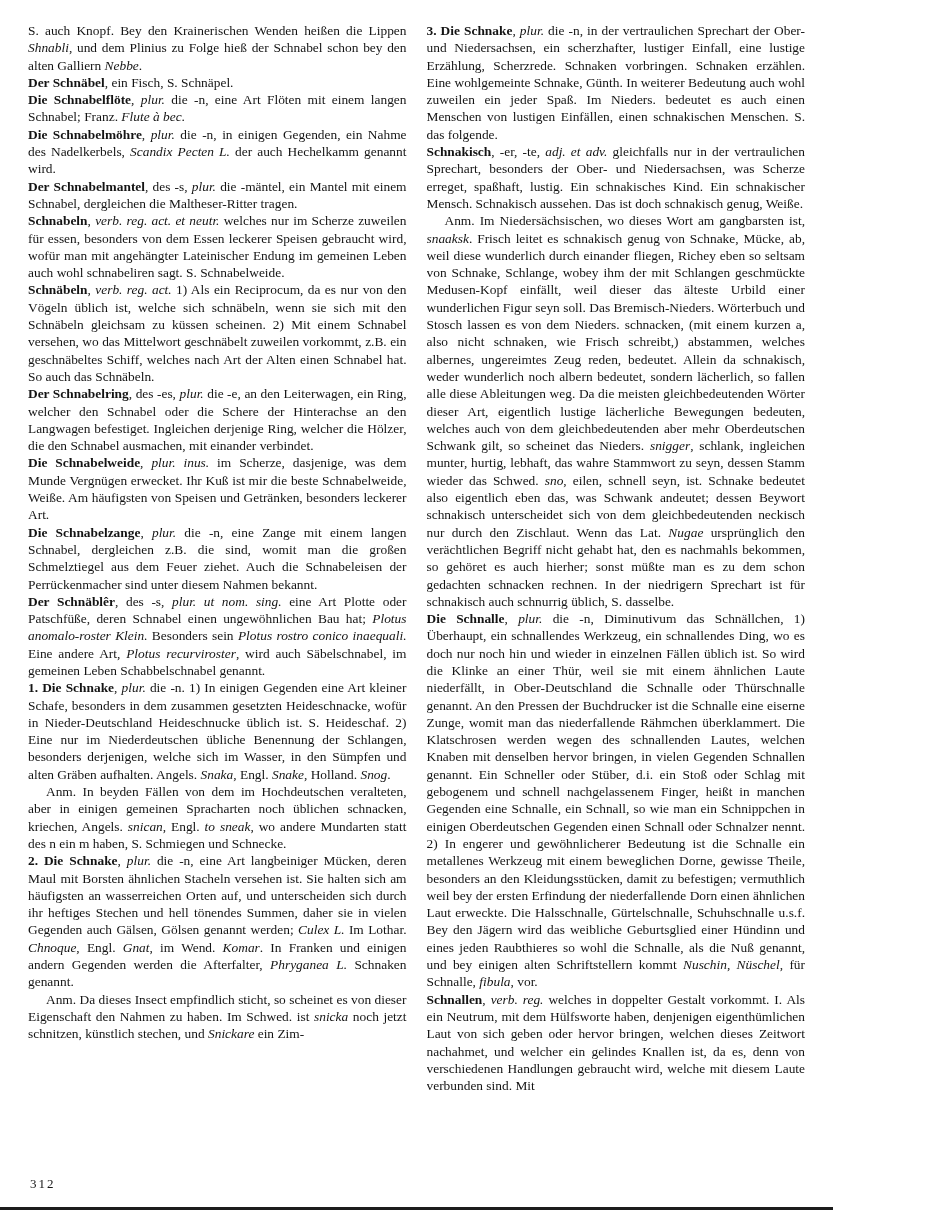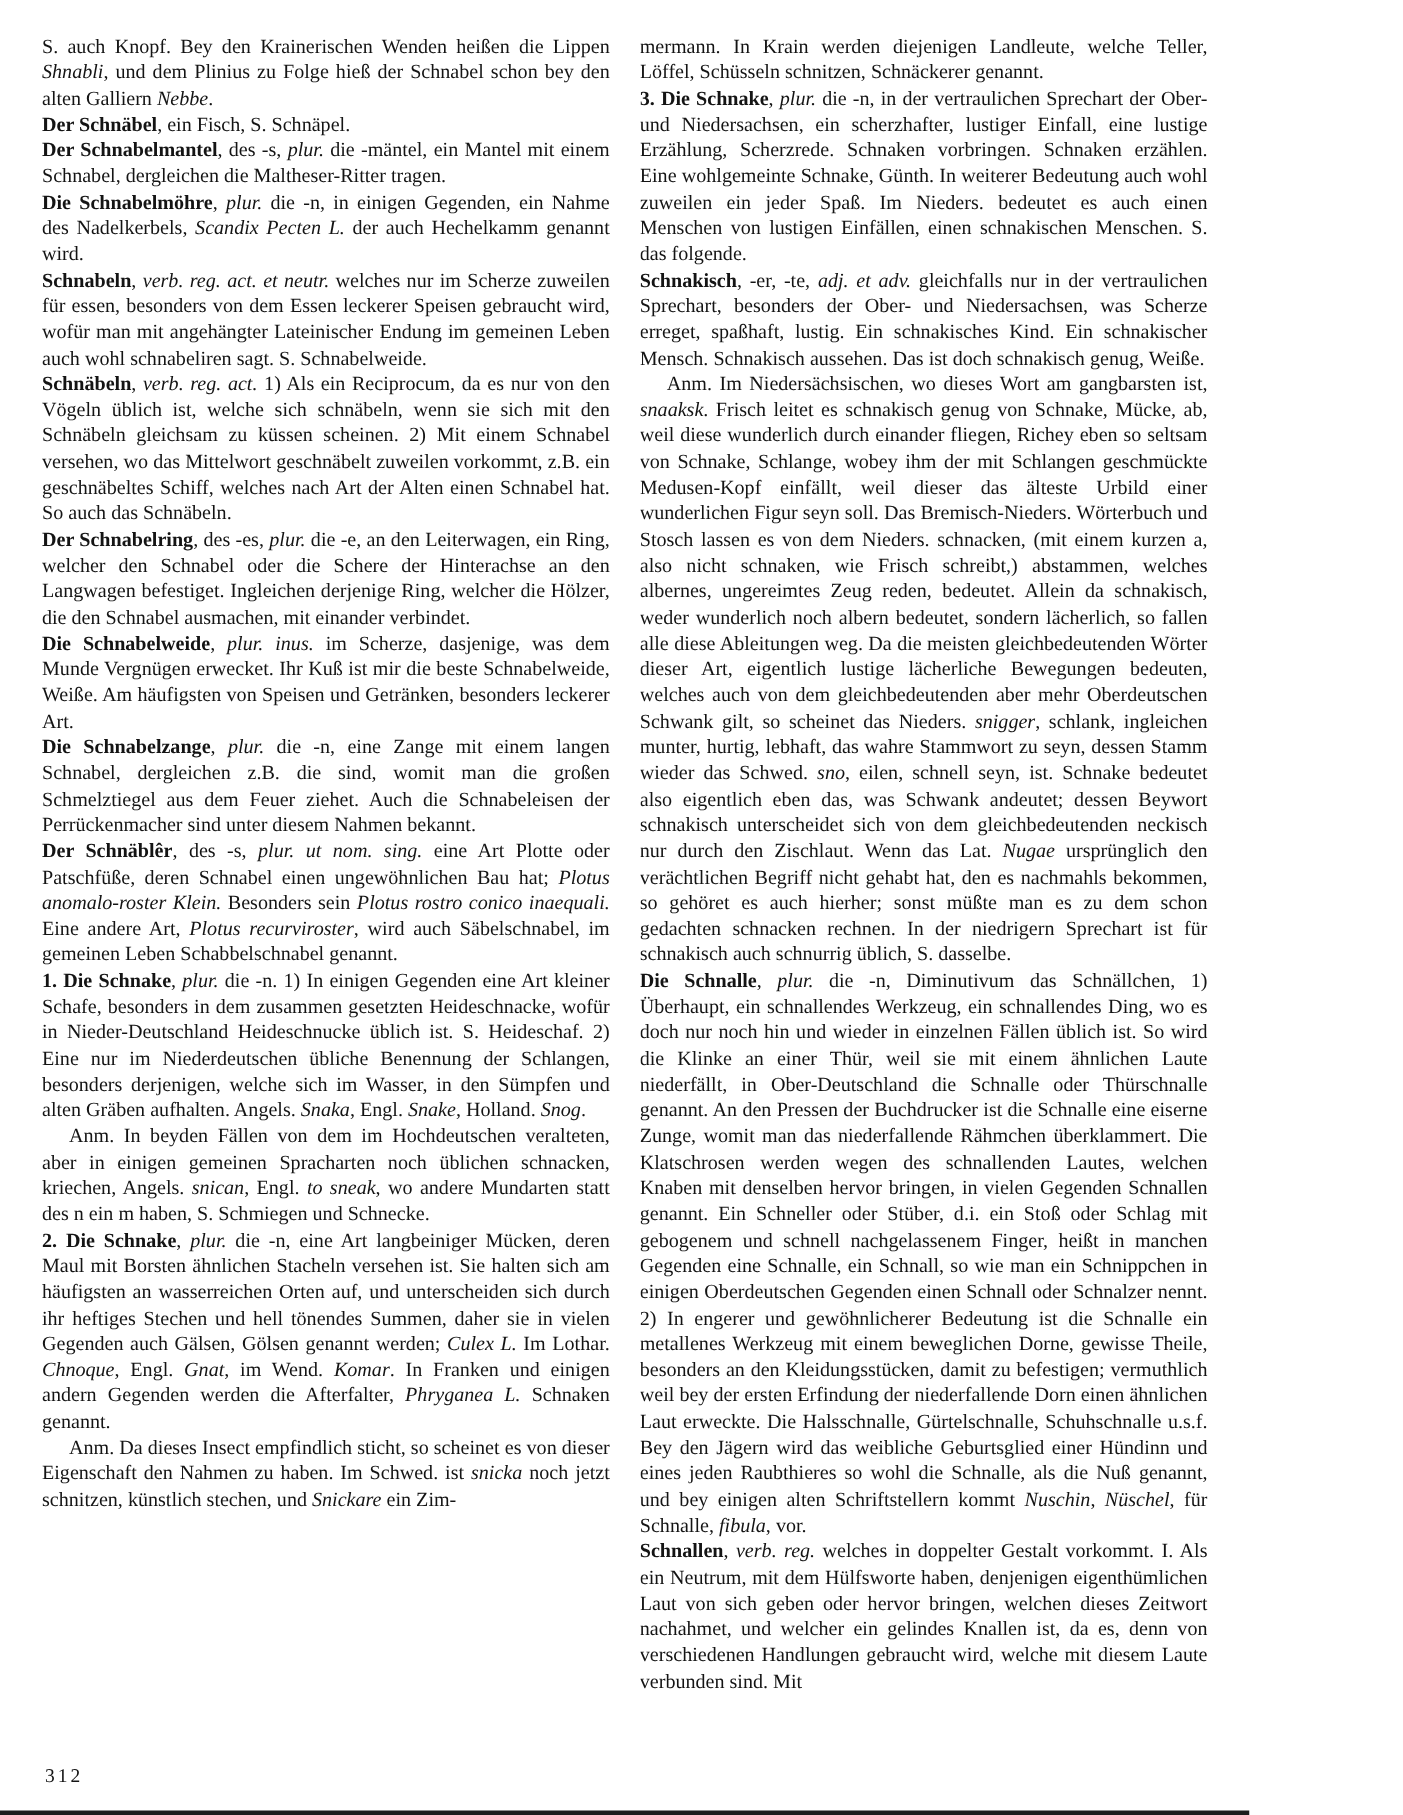--- a/index.html
+++ b/index.html
@@ -62,35 +62,35 @@
   }
 </style>
 </head>
 <body>
 
 <div class="page">
   <div class="columns">
     <div class="col">
         <p class="para"><span>S. auch Knopf. Bey den Krainerischen Wenden heißen die Lippen </span><span class="i">Shnabli</span><span>, und dem Plinius zu Folge hieß der Schnabel schon bey den alten Galliern </span><span class="i">Nebbe</span><span>.</span></p>
         <p class="para"><span class="b">Der Schnäbel</span><span>, ein Fisch, S. Schnäpel.</span></p>
+        <p class="para"><span class="b">Die Schnabelflöte</span><span>, </span><span class="i">plur.</span><span> die -n, eine Art Flöten mit einem langen Schnabel; Franz. </span><span class="i">Flute à bec</span><span>.</span></p>
+        <p class="para"><span class="b">Die Schnabelmöhre</span><span>, </span><span class="i">plur.</span><span> die -n, in einigen Gegenden, ein Nahme des Nadelkerbels, </span><span class="i">Scandix Pecten L.</span><span> der auch Hechelkamm genannt wird.</span></p>
         <p class="para"><span class="b">Der Schnabelmantel</span><span>, des -s, </span><span class="i">plur.</span><span> die -mäntel, ein Mantel mit einem Schnabel, dergleichen die Maltheser-Ritter tragen.</span></p>
-        <p class="para"><span class="b">Die Schnabelmöhre</span><span>, </span><span class="i">plur.</span><span> die -n, in einigen Gegenden, ein Nahme des Nadelkerbels, </span><span class="i">Scandix Pecten L.</span><span> der auch Hechelkamm genannt wird.</span></p>
         <p class="para"><span class="b">Schnabeln</span><span>, </span><span class="i">verb. reg. act. et neutr.</span><span> welches nur im Scherze zuweilen für essen, besonders von dem Essen leckerer Speisen gebraucht wird, wofür man mit angehängter Lateinischer Endung im gemeinen Leben auch wohl schnabeliren sagt. S. Schnabelweide.</span></p>
         <p class="para"><span class="b">Schnäbeln</span><span>, </span><span class="i">verb. reg. act.</span><span> 1) Als ein Reciprocum, da es nur von den Vögeln üblich ist, welche sich schnäbeln, wenn sie sich mit den Schnäbeln gleichsam zu küssen scheinen. 2) Mit einem Schnabel versehen, wo das Mittelwort geschnäbelt zuweilen vorkommt, z.B. ein geschnäbeltes Schiff, welches nach Art der Alten einen Schnabel hat. So auch das Schnäbeln.</span></p>
         <p class="para"><span class="b">Der Schnabelring</span><span>, des -es, </span><span class="i">plur.</span><span> die -e, an den Leiterwagen, ein Ring, welcher den Schnabel oder die Schere der Hinterachse an den Langwagen befestiget. Ingleichen derjenige Ring, welcher die Hölzer, die den Schnabel ausmachen, mit einander verbindet.</span></p>
         <p class="para"><span class="b">Die Schnabelweide</span><span>, </span><span class="i">plur. inus.</span><span> im Scherze, dasjenige, was dem Munde Vergnügen erwecket. Ihr Kuß ist mir die beste Schnabelweide, Weiße. Am häufigsten von Speisen und Getränken, besonders leckerer Art.</span></p>
         <p class="para"><span class="b">Die Schnabelzange</span><span>, </span><span class="i">plur.</span><span> die -n, eine Zange mit einem langen Schnabel, dergleichen z.B. die sind, womit man die großen Schmelztiegel aus dem Feuer ziehet. Auch die Schnabeleisen der Perrückenmacher sind unter diesem Nahmen bekannt.</span></p>
         <p class="para"><span class="b">Der Schnäblêr</span><span>, des -s, </span><span class="i">plur. ut nom. sing.</span><span> eine Art Plotte oder Patschfüße, deren Schnabel einen ungewöhnlichen Bau hat; </span><span class="i">Plotus anomalo-roster Klein.</span><span> Besonders sein </span><span class="i">Plotus rostro conico inaequali.</span><span> Eine andere Art, </span><span class="i">Plotus recurviroster</span><span>, wird auch Säbelschnabel, im gemeinen Leben Schabbelschnabel genannt.</span></p>
         <p class="para"><span class="b">1. Die Schnake</span><span>, </span><span class="i">plur.</span><span> die -n. 1) In einigen Gegenden eine Art kleiner Schafe, besonders in dem zusammen gesetzten Heideschnacke, wofür in Nieder-Deutschland Heideschnucke üblich ist. S. Heideschaf. 2) Eine nur im Niederdeutschen übliche Benennung der Schlangen, besonders derjenigen, welche sich im Wasser, in den Sümpfen und alten Gräben aufhalten. Angels. </span><span class="i">Snaka</span><span>, Engl. </span><span class="i">Snake</span><span>, Holland. </span><span class="i">Snog</span><span>.</span></p>
         <p class="para indent"><span>Anm. In beyden Fällen von dem im Hochdeutschen veralteten, aber in einigen gemeinen Spracharten noch üblichen schnacken, kriechen, Angels. </span><span class="i">snican</span><span>, Engl. </span><span class="i">to sneak</span><span>, wo andere Mundarten statt des n ein m haben, S. Schmiegen und Schnecke.</span></p>
         <p class="para"><span class="b">2. Die Schnake</span><span>, </span><span class="i">plur.</span><span> die -n, eine Art langbeiniger Mücken, deren Maul mit Borsten ähnlichen Stacheln versehen ist. Sie halten sich am häufigsten an wasserreichen Orten auf, und unterscheiden sich durch ihr heftiges Stechen und hell tönendes Summen, daher sie in vielen Gegenden auch Gälsen, Gölsen genannt werden; </span><span class="i">Culex L.</span><span> Im Lothar. </span><span class="i">Chnoque</span><span>, Engl. </span><span class="i">Gnat</span><span>, im Wend. </span><span class="i">Komar</span><span>. In Franken und einigen andern Gegenden werden die Afterfalter, </span><span class="i">Phryganea L.</span><span> Schnaken genannt.</span></p>
         <p class="para indent"><span>Anm. Da dieses Insect empfindlich sticht, so scheinet es von dieser Eigenschaft den Nahmen zu haben. Im Schwed. ist </span><span class="i">snicka</span><span> noch jetzt schnitzen, künstlich stechen, und </span><span class="i">Snickare</span><span> ein Zim-</span></p>
       </div>
     <div class="col">
-        <p class="para"><span>mermann. In Krain werden diejenigen Landleute, welche Teller, Löffel, Schüsseln schnitzen, Schnäckerer genannt.</span></p>
         <p class="para"><span class="b">3. Die Schnake</span><span>, </span><span class="i">plur.</span><span> die -n, in der vertraulichen Sprechart der Ober- und Niedersachsen, ein scherzhafter, lustiger Einfall, eine lustige Erzählung, Scherzrede. Schnaken vorbringen. Schnaken erzählen. Eine wohlgemeinte Schnake, Günth. In weiterer Bedeutung auch wohl zuweilen ein jeder Spaß. Im Nieders. bedeutet es auch einen Menschen von lustigen Einfällen, einen schnakischen Menschen. S. das folgende.</span></p>
         <p class="para"><span class="b">Schnakisch</span><span>, -er, -te, </span><span class="i">adj. et adv.</span><span> gleichfalls nur in der vertraulichen Sprechart, besonders der Ober- und Niedersachsen, was Scherze erreget, spaßhaft, lustig. Ein schnakisches Kind. Ein schnakischer Mensch. Schnakisch aussehen. Das ist doch schnakisch genug, Weiße.</span></p>
         <p class="para indent"><span>Anm. Im Niedersächsischen, wo dieses Wort am gangbarsten ist, </span><span class="i">snaaksk</span><span>. Frisch leitet es schnakisch genug von Schnake, Mücke, ab, weil diese wunderlich durch einander fliegen, Richey eben so seltsam von Schnake, Schlange, wobey ihm der mit Schlangen geschmückte Medusen-Kopf einfällt, weil dieser das älteste Urbild einer wunderlichen Figur seyn soll. Das Bremisch-Nieders. Wörterbuch und Stosch lassen es von dem Nieders. schnacken, (mit einem kurzen a, also nicht schnaken, wie Frisch schreibt,) abstammen, welches albernes, ungereimtes Zeug reden, bedeutet. Allein da schnakisch, weder wunderlich noch albern bedeutet, sondern lächerlich, so fallen alle diese Ableitungen weg. Da die meisten gleichbedeutenden Wörter dieser Art, eigentlich lustige lächerliche Bewegungen bedeuten, welches auch von dem gleichbedeutenden aber mehr Oberdeutschen Schwank gilt, so scheinet das Nieders. </span><span class="i">snigger</span><span>, schlank, ingleichen munter, hurtig, lebhaft, das wahre Stammwort zu seyn, dessen Stamm wieder das Schwed. </span><span class="i">sno</span><span>, eilen, schnell seyn, ist. Schnake bedeutet also eigentlich eben das, was Schwank andeutet; dessen Beywort schnakisch unterscheidet sich von dem gleichbedeutenden neckisch nur durch den Zischlaut. Wenn das Lat. </span><span class="i">Nugae</span><span> ursprünglich den verächtlichen Begriff nicht gehabt hat, den es nachmahls bekommen, so gehöret es auch hierher; sonst müßte man es zu dem schon gedachten schnacken rechnen. In der niedrigern Sprechart ist für schnakisch auch schnurrig üblich, S. dasselbe.</span></p>
         <p class="para"><span class="b">Die Schnalle</span><span>, </span><span class="i">plur.</span><span> die -n, Diminutivum das Schnällchen, 1) Überhaupt, ein schnallendes Werkzeug, ein schnallendes Ding, wo es doch nur noch hin und wieder in einzelnen Fällen üblich ist. So wird die Klinke an einer Thür, weil sie mit einem ähnlichen Laute niederfällt, in Ober-Deutschland die Schnalle oder Thürschnalle genannt. An den Pressen der Buchdrucker ist die Schnalle eine eiserne Zunge, womit man das niederfallende Rähmchen überklammert. Die Klatschrosen werden wegen des schnallenden Lautes, welchen Knaben mit denselben hervor bringen, in vielen Gegenden Schnallen genannt. Ein Schneller oder Stüber, d.i. ein Stoß oder Schlag mit gebogenem und schnell nachgelassenem Finger, heißt in manchen Gegenden eine Schnalle, ein Schnall, so wie man ein Schnippchen in einigen Oberdeutschen Gegenden einen Schnall oder Schnalzer nennt. 2) In engerer und gewöhnlicherer Bedeutung ist die Schnalle ein metallenes Werkzeug mit einem beweglichen Dorne, gewisse Theile, besonders an den Kleidungsstücken, damit zu befestigen; vermuthlich weil bey der ersten Erfindung der niederfallende Dorn einen ähnlichen Laut erweckte. Die Halsschnalle, Gürtelschnalle, Schuhschnalle u.s.f. Bey den Jägern wird das weibliche Geburtsglied einer Hündinn und eines jeden Raubthieres so wohl die Schnalle, als die Nuß genannt, und bey einigen alten Schriftstellern kommt </span><span class="i">Nuschin</span><span>, </span><span class="i">Nüschel</span><span>, für Schnalle, </span><span class="i">fibula</span><span>, vor.</span></p>
         <p class="para"><span class="b">Schnallen</span><span>, </span><span class="i">verb. reg.</span><span> welches in doppelter Gestalt vorkommt. I. Als ein Neutrum, mit dem Hülfsworte haben, denjenigen eigenthümlichen Laut von sich geben oder hervor bringen, welchen dieses Zeitwort nachahmet, und welcher ein gelindes Knallen ist, da es, denn von verschiedenen Handlungen gebraucht wird, welche mit diesem Laute verbunden sind. Mit</span></p>
       </div>
   </div>
   <div class="page-number">312</div>
   <div class="bottom-edge"></div>
 </div>

